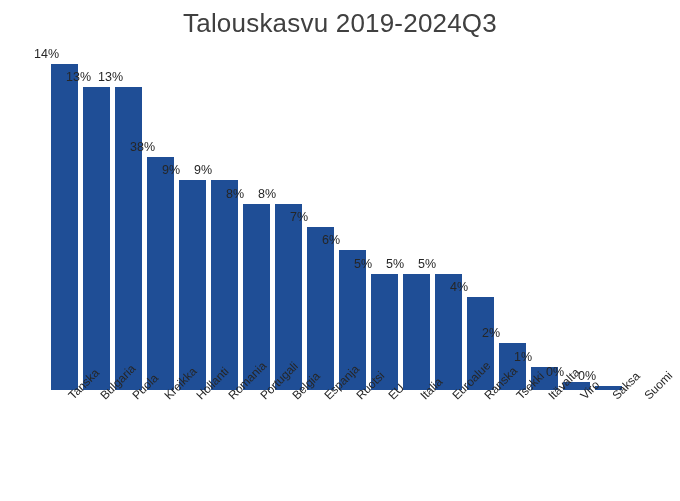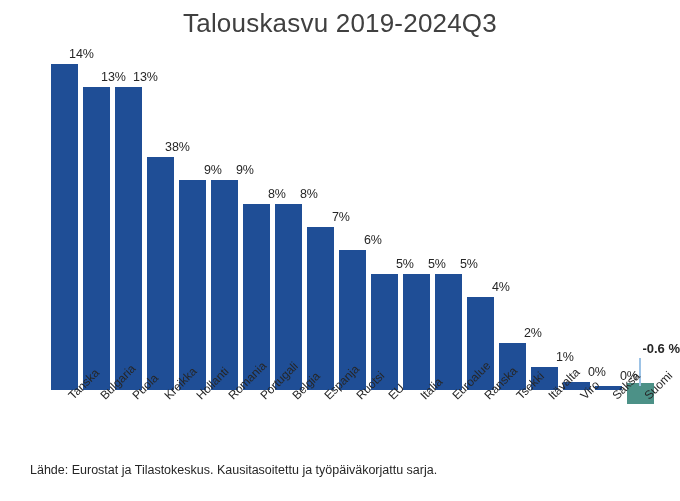--- a/index.html
+++ b/index.html
@@ -65,21 +65,21 @@
 
   .bar-rect.negative {
     background: #4C9187;
     bottom: auto;
   }
 
   .bar-label {
     position: absolute;
     width: 60px;
     left: -14px;
-    text-align: right;
+    text-align: left;
     font-size: 12.5px;
     color: #262626;
     font-family: "Liberation Sans", sans-serif;
     white-space: nowrap;
     line-height: 14px;
   }
 
   .bar-label.emphasis {
     font-weight: bold;
     font-size: 13px;
@@ -205,25 +205,20 @@
         <div class="bar-label" style="top: 319.7px;">1%</div>
       </div>
       <div class="bar-slot" style="left: 520px;">
         <div class="bar-rect" style="bottom: 2px; height: 8px; background: rgb(31, 78, 150);"></div>
         <div class="bar-label" style="top: 335px;">0%</div>
       </div>
       <div class="bar-slot" style="left: 552px;">
         <div class="bar-rect" style="bottom: 2px; height: 4px; background: rgb(31, 78, 150);"></div>
         <div class="bar-label" style="top: 339px;">0%</div>
       </div>
-      <div class="bar-slot" style="left: 584px;">
-        <div class="bar-rect negative" style="top: 353px; height: 20.98px; background: rgb(76, 145, 135);"></div>
-        <div class="leader-line" style="left: 15px; top: 328px; height: 28px; background: rgb(157, 195, 230);"></div>
-        <div class="bar-label emphasis" style="top: 312px;">-0.6 %</div>
-      </div>
     </div>
 
   <div id="category-axis">
       <div class="cat-slot" style="left: 8px;">
         <div class="cat-label">Tanska</div>
       </div>
       <div class="cat-slot" style="left: 40px;">
         <div class="cat-label">Bulgaria</div>
       </div>
       <div class="cat-slot" style="left: 72px;">
@@ -272,15 +267,14 @@
         <div class="cat-label">Viro</div>
       </div>
       <div class="cat-slot" style="left: 552px;">
         <div class="cat-label">Saksa</div>
       </div>
       <div class="cat-slot" style="left: 584px;">
         <div class="cat-label">Suomi</div>
       </div>
     </div>
 
-  <div id="source-note">Lähde: Eurostat ja Tilastokeskus. Kausitasoitettu ja työpäiväkorjattu sarja.</div>
 
 </div>
 
 </body></html>

